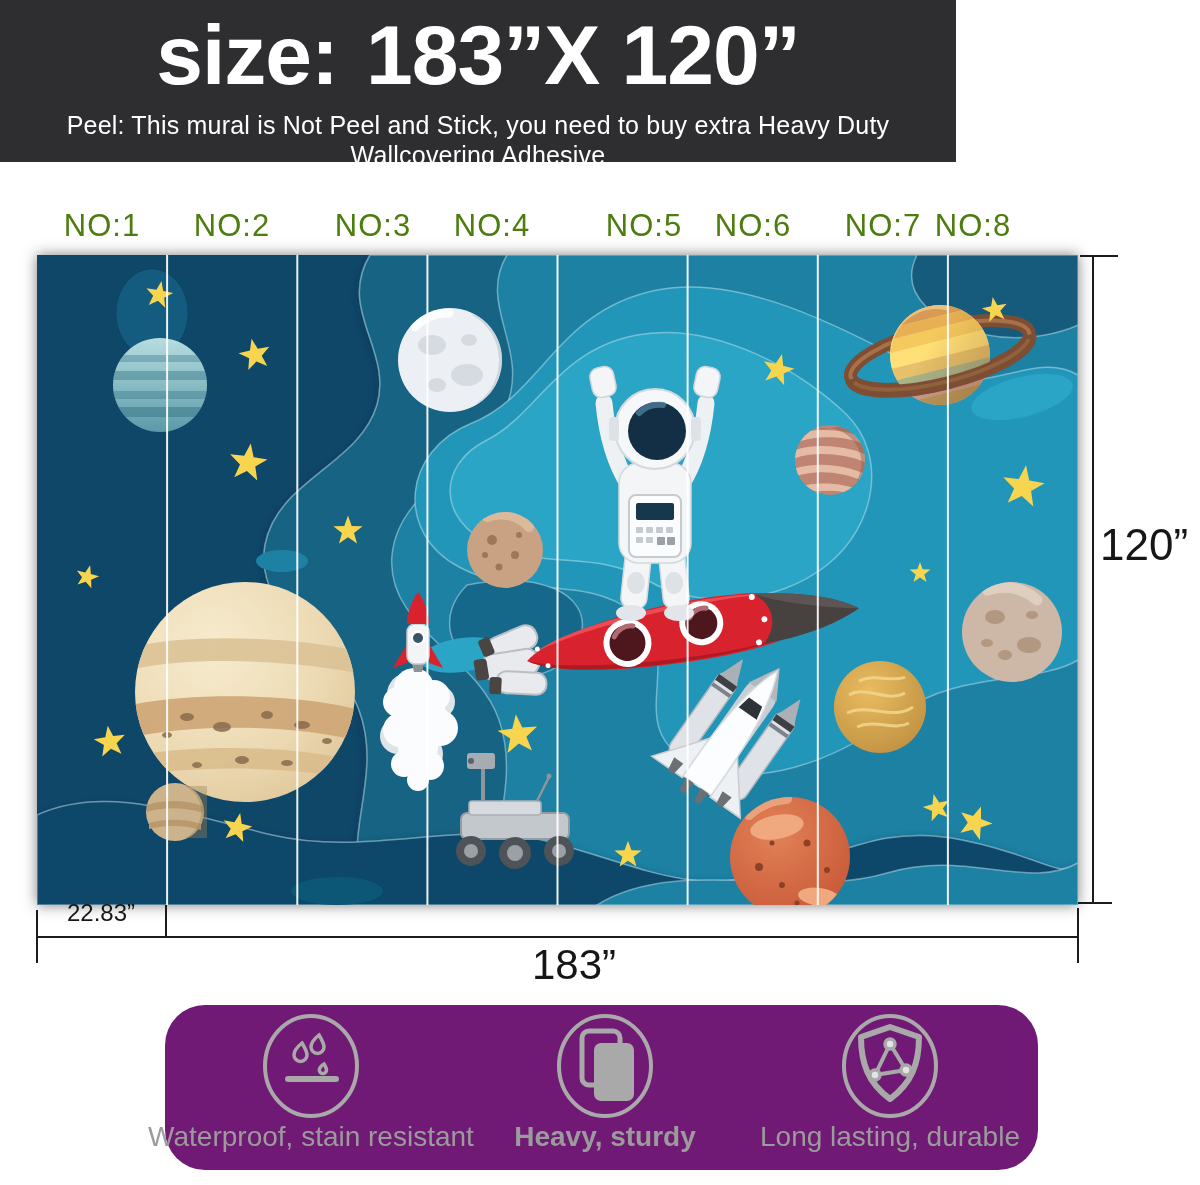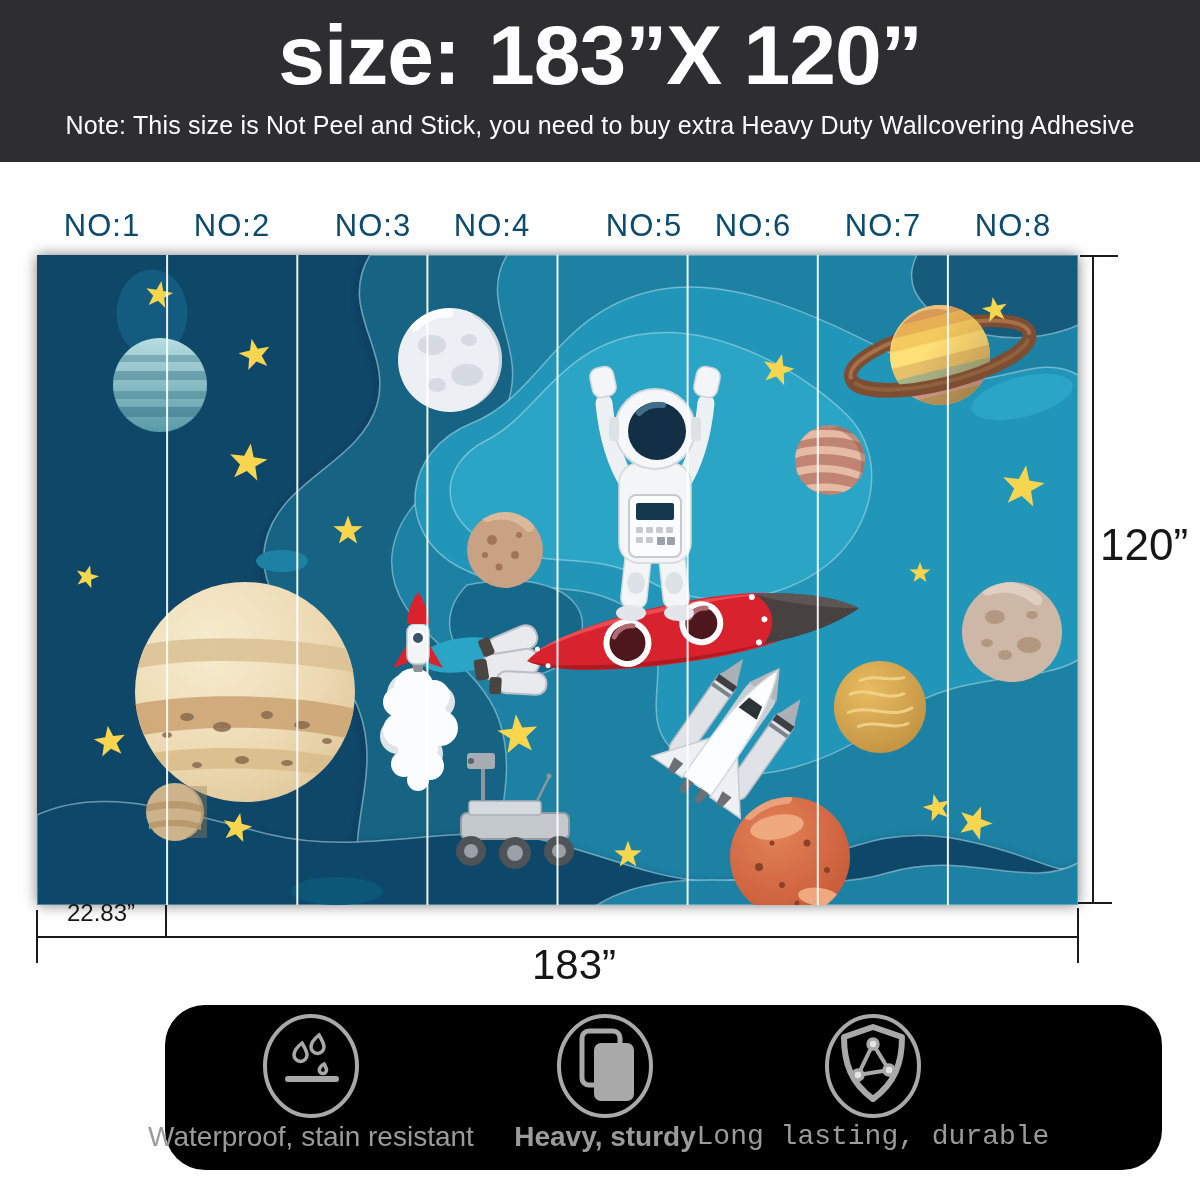--- a/index.html
+++ b/index.html
@@ -1,65 +1,65 @@
 <!DOCTYPE html>
 <html><head>
 <meta charset="utf-8">
 <style>
   html,body{margin:0;padding:0;}
   body{
     width:1200px;height:1185px;position:relative;background:#ffffff;
     font-family:"Liberation Sans","DejaVu Sans",sans-serif;overflow:hidden;
   }
   
-  .header{position:absolute;left:0;top:0;width:1200px;height:162px;background:#2e2e30;}
+  .header{position:absolute;left:0;top:0;width:956px;height:162px;background:#2e2e30;}
   .header-title{margin-top:0;text-align:center;color:#fff;font-size:84px;font-weight:700;
     letter-spacing:-1px;line-height:110px;white-space:nowrap;}
   .title-label{margin-right:28px;}
   .header-note{text-align:center;color:#fff;font-size:25px;line-height:30px;margin-top:0;letter-spacing:.2px;}
   
   .panel-labels{position:absolute;left:37px;top:208px;width:1041px;height:40px;}
-  .panel-label{position:absolute;top:0;transform:translateX(-50%);font-size:31px;color:#0c4a6e;letter-spacing:1px;}
+  .panel-label{position:absolute;top:0;transform:translateX(-50%);font-size:31px;color:#4d7c0f;letter-spacing:1px;}
   
   .mural{position:absolute;left:37px;top:255px;width:1041px;height:650px;
     box-shadow:0 0 13px rgba(0,0,0,.5);}
   .mural svg{display:block;width:1041px;height:650px;}
   
   .dims-overlay{position:absolute;left:0;top:0;width:1200px;height:1185px;pointer-events:none;}
   .dim-label{position:absolute;color:#161616;white-space:nowrap;}
   .dim-panel{left:101px;top:899px;font-size:24px;transform:translateX(-50%);}
   .dim-total{left:574px;top:941px;font-size:42px;transform:translateX(-50%);}
   .dim-height{left:1100px;top:520px;font-size:44px;}
   
-  .features-box{position:absolute;left:165px;top:1005px;width:997px;height:165px;
-    background:#000000;border-radius:40px;}
+  .features-box{position:absolute;left:165px;top:1005px;width:873px;height:165px;
+    background:#701a75;border-radius:40px;}
   .feature{position:absolute;top:8px;width:400px;text-align:center;transform:translateX(-50%);}
-  .feature-1{left:146px;} .feature-2{left:440px;font-weight:bold;} .feature-3{left:708px;font-family:Liberation Mono, monospace;}
+  .feature-1{left:146px;} .feature-2{left:440px;font-weight:bold;} .feature-3{left:725px;}
   .feature svg{display:block;margin:0 auto;width:100px;height:106px;}
   .feature-label{font-size:28px;color:#9b9b9b;margin-top:2px;white-space:nowrap;}
 </style>
 </head>
 <body>
 
 <div class="header">
   <div class="header-title">
     <span class="title-label">size:</span><span class="title-value">183”X 120”</span>
   </div>
-  <div class="header-note">Note: This size is Not Peel and Stick, you need to buy extra Heavy Duty Wallcovering Adhesive</div>
+  <div class="header-note">Peel: This mural is Not Peel and Stick, you need to buy extra Heavy Duty Wallcovering Adhesive</div>
 </div>
 
 <div class="panel-labels">
   <span class="panel-label" style="left:65px">NO:1</span>
   <span class="panel-label" style="left:195px">NO:2</span>
   <span class="panel-label" style="left:336px">NO:3</span>
   <span class="panel-label" style="left:455px">NO:4</span>
   <span class="panel-label" style="left:607px">NO:5</span>
   <span class="panel-label" style="left:716px">NO:6</span>
   <span class="panel-label" style="left:846px">NO:7</span>
-  <span class="panel-label" style="left:976px">NO:8</span>
+  <span class="panel-label" style="left:936px">NO:8</span>
 </div>
 
 <div class="mural">
 <svg viewBox="0 0 1041 650">
   <defs>
     <filter id="ds" x="-20%" y="-20%" width="140%" height="140%">
       <feDropShadow dx="0" dy="4" stdDeviation="5" flood-color="#02263c" flood-opacity="0.45"></feDropShadow>
     </filter>
     <path id="star" d="M0,-11 L2.65,-3.64 L10.46,-3.4 L4.28,1.39 L6.47,8.9 L0,4.5 L-6.47,8.9 L-4.28,1.39 L-10.46,-3.4 L-2.65,-3.64 Z"></path>
     <linearGradient id="tgrad" x1="0" y1="0" x2="0" y2="1">

